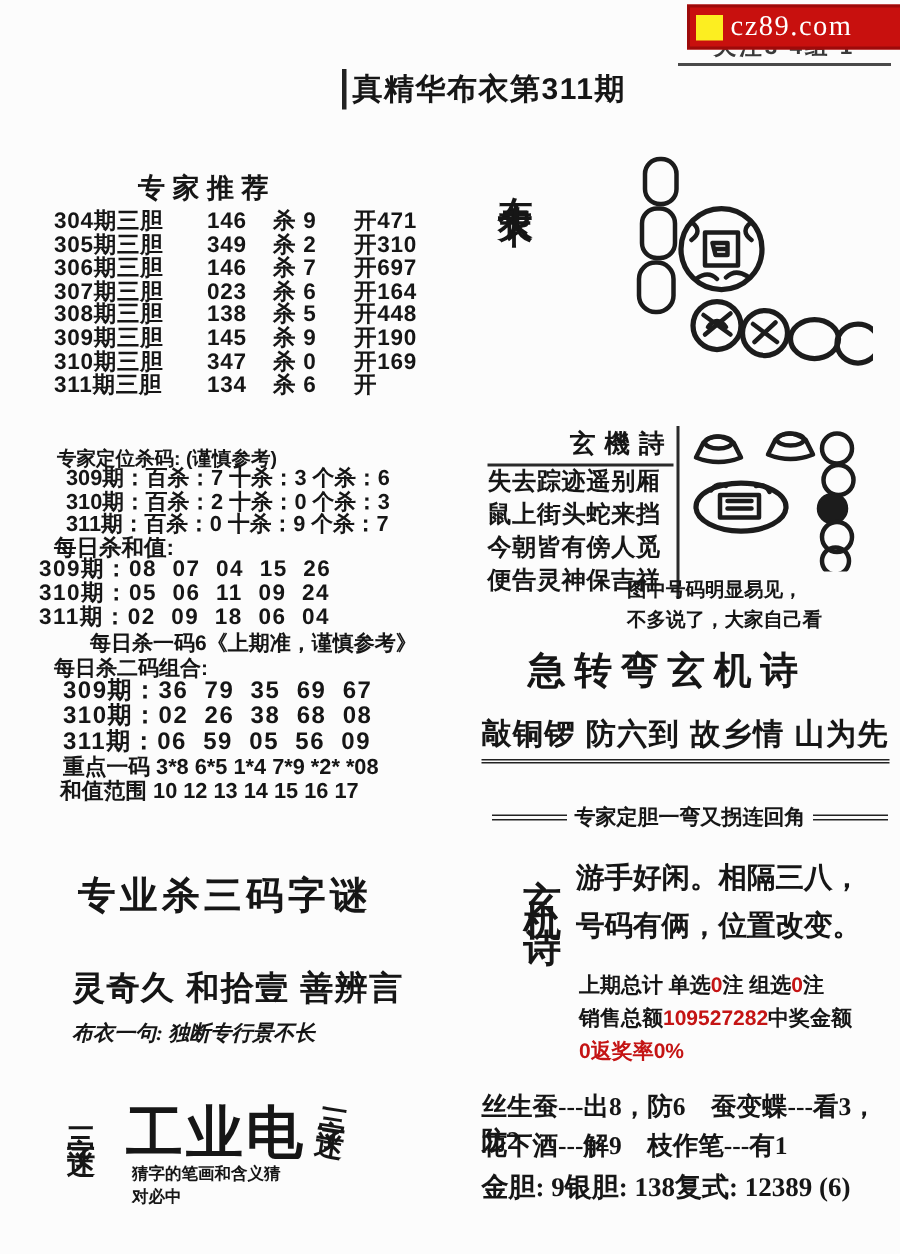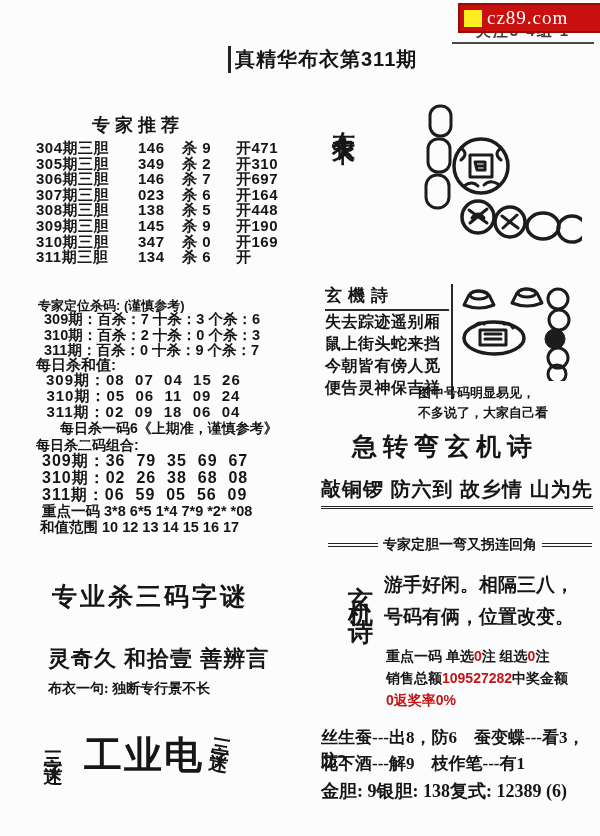--- a/index.html
+++ b/index.html
@@ -25,48 +25,48 @@
   .er-row .c1{width:102px;}
   .er-row .c2{width:44px;}
   .er-row .c3{width:54px;}
   .er-row .c4{flex:1;}
 
   .pk-title{left:38px;top:297px;font-size:13px;font-weight:bold;}
   .pk-rows{left:44px;top:312px;width:260px;}
   .pk-rows div{font-size:14.5px;font-weight:bold;line-height:15.6px;}
 
   .ks-title{left:36px;top:356px;font-size:15px;font-weight:bold;}
-  .ks-rows{left:46px;top:372px;text-align:center;}
+  .ks-rows{left:26px;top:372px;}
   .ks-rows div{font-size:15px;font-weight:bold;line-height:16.2px;white-space:pre;letter-spacing:1px;}
 
   .kill-one{left:36px;top:420px;font-size:14px;font-weight:bold;margin-left:24px;}
   .kt-title{left:36px;top:437px;font-size:14px;font-weight:bold;}
   .kt-rows{left:42px;top:452px;}
   .kt-rows div{font-size:16px;font-weight:bold;line-height:17px;white-space:pre;letter-spacing:1px;}
 
   .key-one{left:42px;top:502px;font-size:14.5px;font-weight:bold;white-space:pre;}
   .sum-range{left:40px;top:518px;font-size:14.5px;font-weight:bold;white-space:pre;}
 
   .riddle-title{left:52px;top:580px;font-size:25px;font-weight:bold;letter-spacing:3px;}
   .riddle-answer{left:48px;top:644px;font-size:22px;font-weight:bold;letter-spacing:1px;}
-  .riddle-note{left:48px;top:680px;font-size:14px;font-weight:bold;font-family:"Liberation Serif",serif;}
+  .riddle-note{left:48px;top:680px;font-size:14px;font-weight:bold;font-style:italic;font-family:"Liberation Serif",serif;}
 
   .vert{writing-mode:vertical-rl;text-orientation:upright;}
   .tc-left{left:40px;top:736px;font-size:19px;font-weight:bold;letter-spacing:7px;}
   .tc-right{left:210px;top:724px;font-size:19px;font-weight:bold;letter-spacing:7px;transform:rotate(9deg);}
   .tc-answer{left:84px;top:730px;font-size:38px;font-weight:bold;letter-spacing:2px;}
   .tc-cap{left:88px;top:776px;font-size:11px;font-weight:bold;line-height:15px;width:130px;}
 
   
   .buyi-title{left:328px;top:112px;font-size:23px;font-weight:bold;letter-spacing:5px;font-family:"Liberation Serif",serif;}
   .coin-svg{left:392px;top:98px;}
   .ingot-svg{left:452px;top:283px;}
 
   .mystic-box{left:325px;top:284px;width:124px;border-right:2px solid #2a2a2a;padding-right:2px;}
-  .mystic-title{font-size:17px;font-weight:bold;text-align:left;letter-spacing:6px;
+  .mystic-title{font-size:17px;font-weight:bold;text-align:right;letter-spacing:6px;
                 border-bottom:2px solid #2a2a2a;padding-bottom:2px;font-family:"Liberation Serif",serif;}
   .mystic-lines div{font-size:16px;font-weight:bold;line-height:22px;font-family:"Liberation Serif",serif;letter-spacing:0.5px;}
 
   .pic-note{left:418px;top:383px;font-size:13px;font-weight:bold;line-height:20px;}
 
   .sharp-title{left:352px;top:430px;font-size:25px;font-weight:bold;letter-spacing:6px;}
   .sharp-line{left:321px;top:476px;font-size:20px;font-weight:bold;letter-spacing:1px;
               border-bottom:3px double #222;padding-bottom:3px;}
 
   .divider{left:328px;top:536px;width:264px;display:flex;align-items:center;gap:5px;
@@ -178,20 +178,24 @@
   <div class="abs key-one">重点一码 3*8 6*5 1*4 7*9 *2* *08</div>
   <div class="abs sum-range">和值范围 10 12 13 14 15 16 17</div>
 
   <div class="abs riddle-title">专业杀三码字谜</div>
   <div class="abs riddle-answer">灵奇久 和拾壹 善辨言</div>
   <div class="abs riddle-note">布衣一句: 独断专行景不长</div>
 
   <div class="abs vert tc-left">三字迷</div>
   <div class="abs tc-answer">工业电</div>
   <div class="abs vert tc-right">三字迷</div>
+  <div class="abs tc-cap">
+    <div>猜字的笔画和含义猜</div>
+    <div>对必中</div>
+  </div>
 
   <div class="abs vert buyi-title">布衣天下Ⅰ</div>
   <svg class="abs coin-svg" width="190" height="160" viewBox="0 0 190 160">
     <rect class="ln" x="38" y="8" width="21" height="30" rx="10"></rect>
     <rect class="ln" x="36" y="41" width="22" height="33" rx="10"></rect>
     <rect class="ln" x="34" y="77" width="23" height="33" rx="11"></rect>
     <circle class="ln fat" cx="89" cy="68" r="27"></circle>
     <rect class="ln" x="78" y="57" width="22" height="22"></rect>
     <path class="ln" d="M83 64 h10 v8 h-8 z M85 68 h6" stroke-width="2"></path>
     <path class="ln" d="M69 50 q8 6 0 12 M109 50 q-8 6 0 12 M72 88 q8 -6 14 0 M106 86 q-8 -5 -14 1" stroke-width="2"></path>
@@ -238,21 +242,21 @@
   <div class="abs sharp-line">敲铜锣 防六到 故乡情 山为先</div>
 
   <div class="abs divider">
     <span>专家定胆一弯又拐连回角</span>
   </div>
 
   <div class="abs vert xj-vtitle">玄机诗</div>
   <div class="abs xj-l1">游手好闲。相隔三八，</div>
   <div class="abs xj-l2">号码有俩，位置改变。</div>
   <div class="abs xj-s1">
-    <span>重点一码 单选</span><span class="red">0</span><span>注 组选</span><span class="red">0</span><span>注</span>
+    <span>上期总计 单选</span><span class="red">0</span><span>注 组选</span><span class="red">0</span><span>注</span>
   </div>
   <div class="abs xj-s2">
     <span>销售总额</span><span class="red">109527282</span><span>中奖金额</span>
   </div>
   <div class="abs xj-s3 red">0返奖率0%</div>
 
   <div class="abs bt-l1">丝生蚕---出8，防6　蚕变蝶---看3，防2</div>
   <div class="abs bt-l2">花下酒---解9　枝作笔---有1</div>
   <div class="abs bt-l3">金胆: 9银胆: 138复式: 12389 (6)</div>
 

